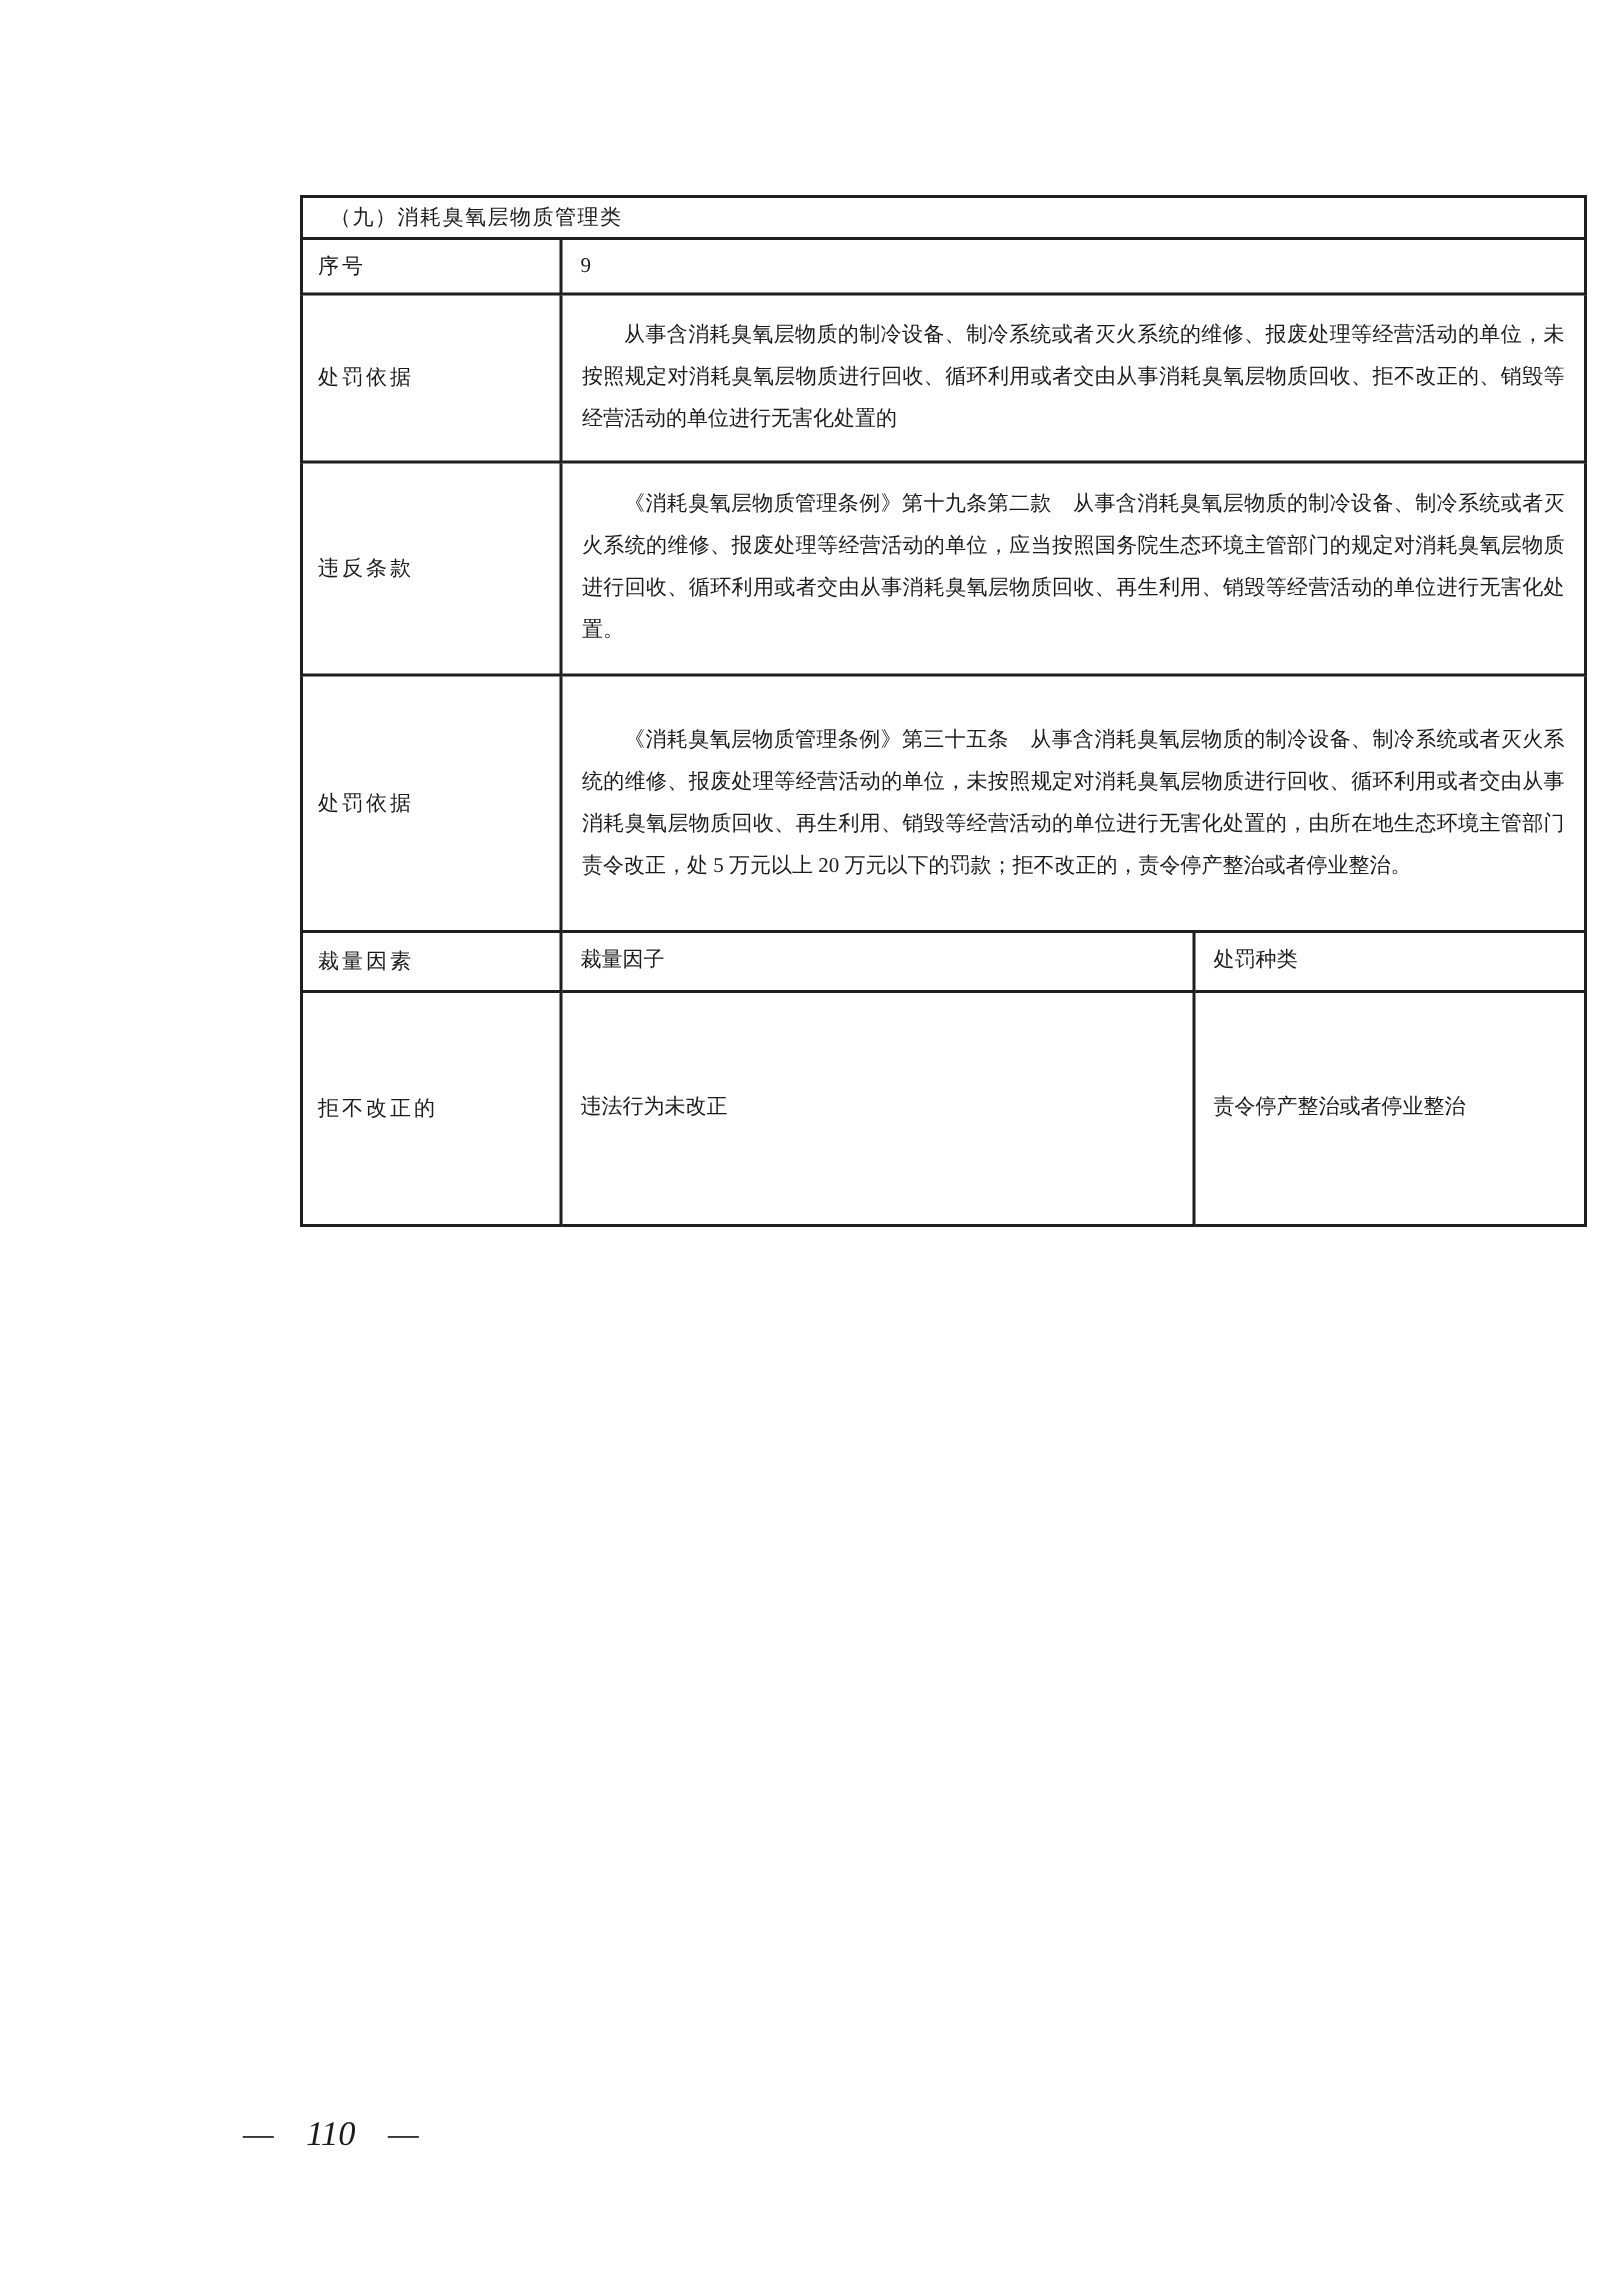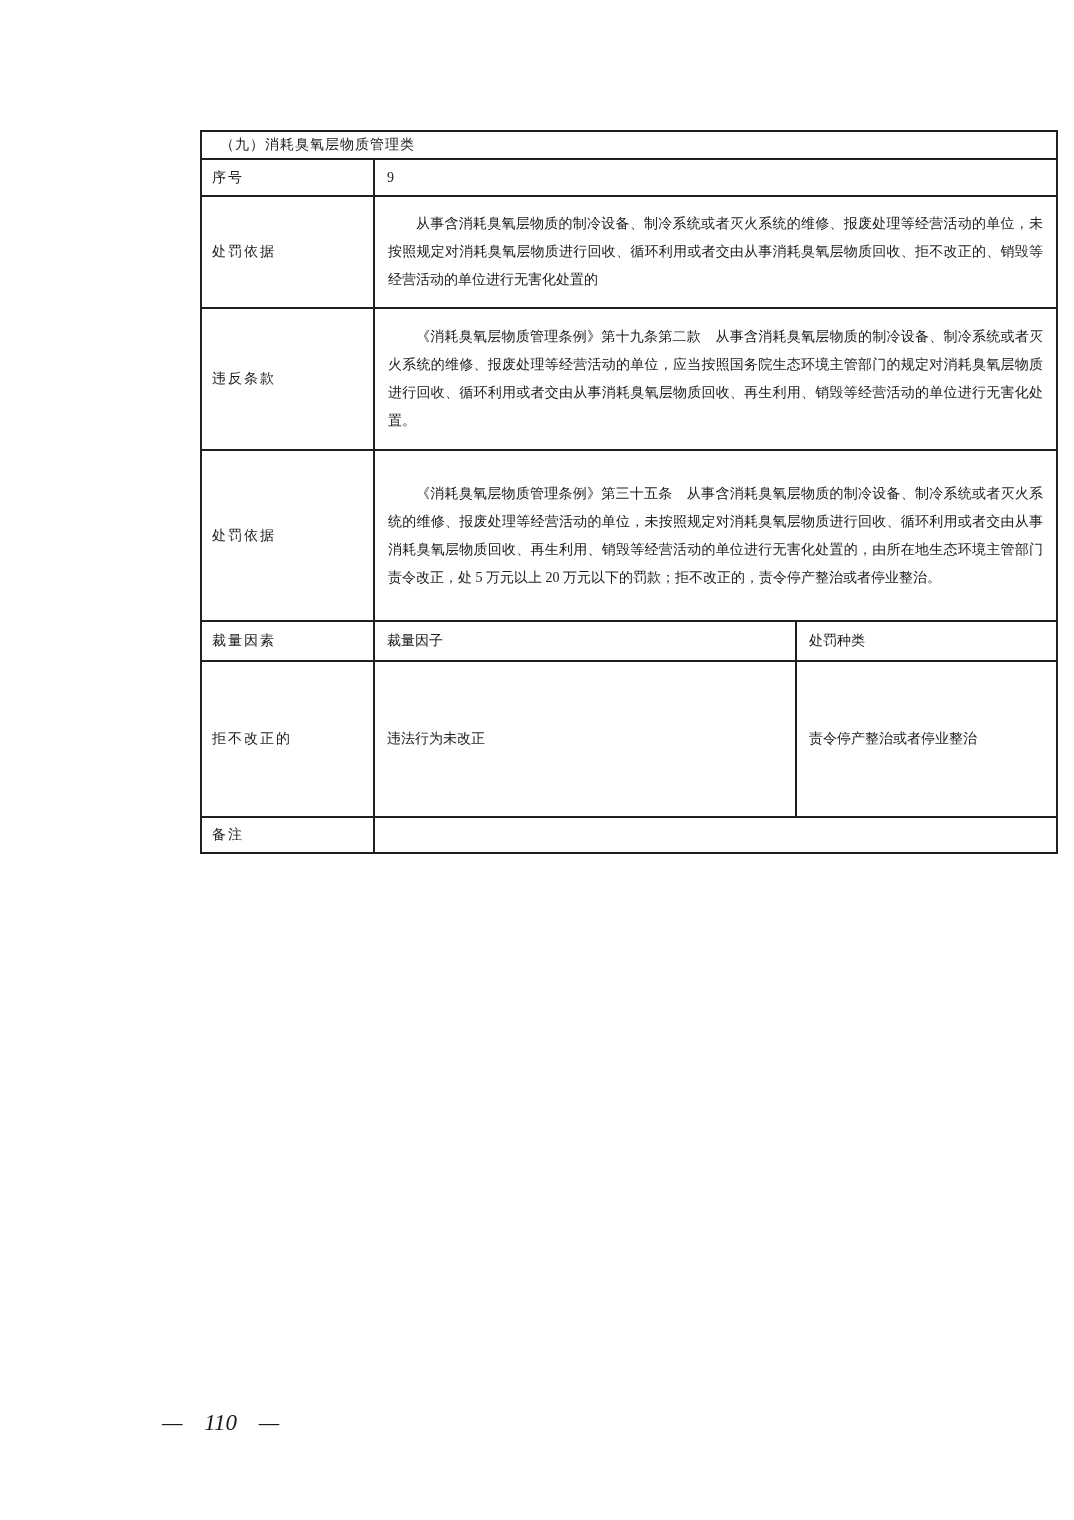--- a/index.html
+++ b/index.html
@@ -106,20 +106,16 @@
     <tr style="height:40px;">
       <td class="label-cell">裁量因素</td>
       <td class="plain-cell">裁量因子</td>
       <td class="plain-cell">处罚种类</td>
     </tr>
     <tr style="height:156px;">
       <td class="label-cell">拒不改正的</td>
       <td class="plain-cell">违法行为未改正</td>
       <td class="plain-cell">责令停产整治或者停业整治</td>
     </tr>
-    <tr style="height:36px;">
-      <td class="label-cell">备注</td>
-      <td colspan="2" class="plain-cell"></td>
-    </tr>
   </tbody>
 </table>
 
 <div class="footer-page-number">— 110 —</div>
 
 </body></html>

